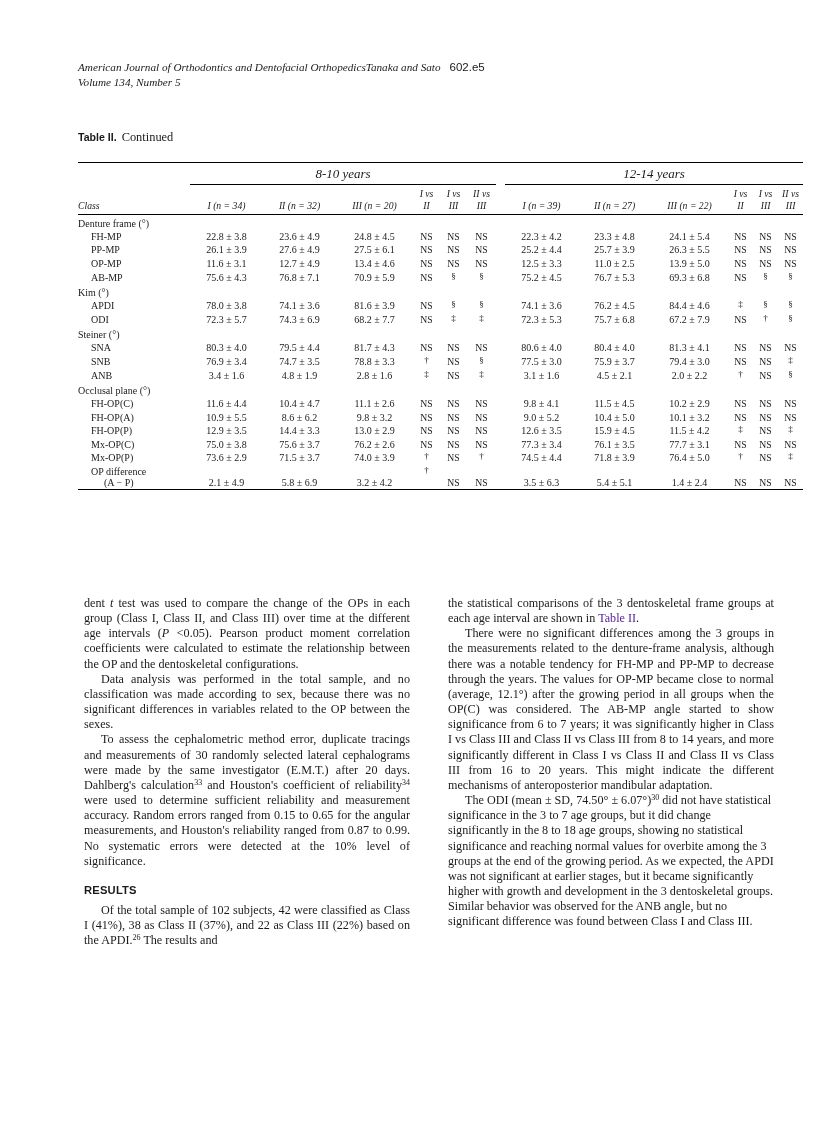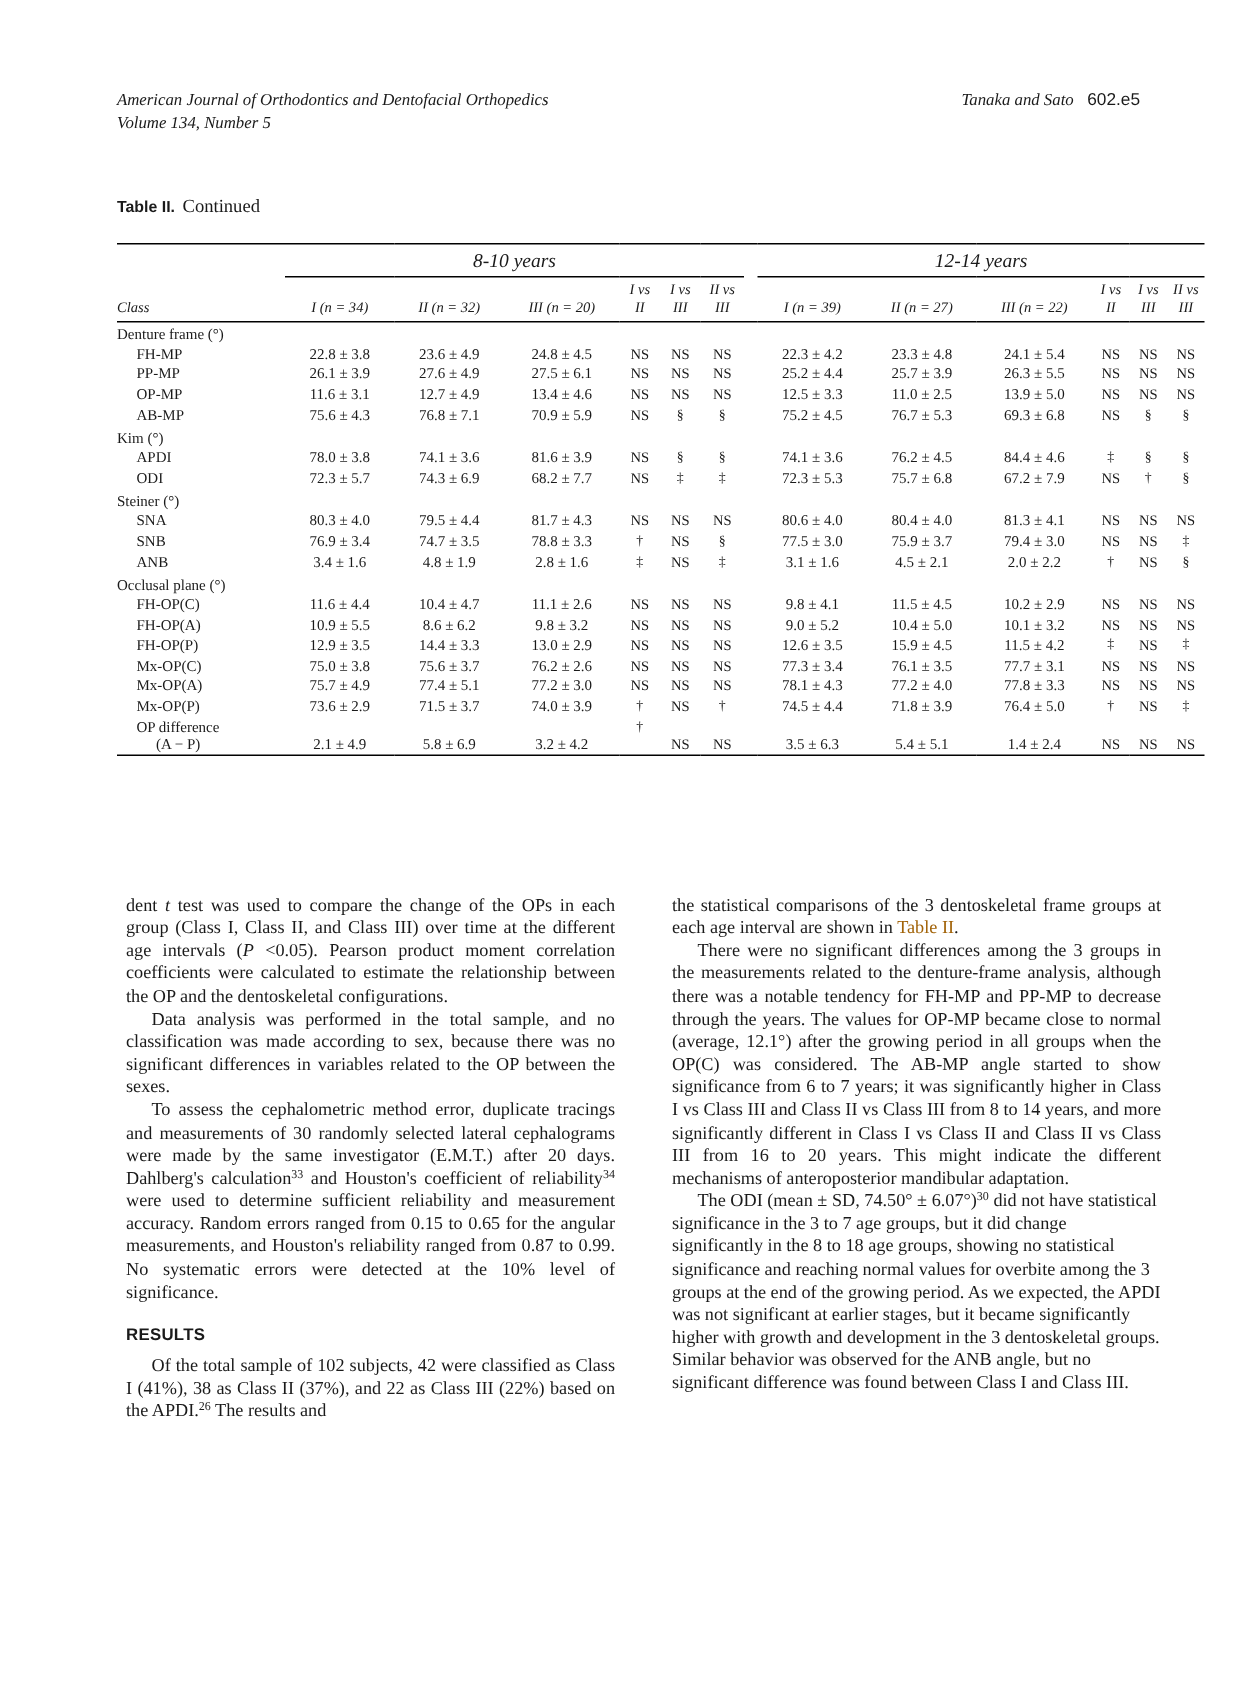--- a/index.html
+++ b/index.html
@@ -22,21 +22,21 @@
     height: 1122px;
   }
 
   
   .runhead {
     position: absolute;
     left: 78px;
     top: 60px;
     width: 682px;
     display: flex;
-    justify-content: space-between;
+    justify-content: flex-start;
     align-items: flex-start;
   }
   .runhead-left {
     font-style: italic;
     font-size: 11.2px;
     line-height: 15px;
   }
   .runhead-right {
     font-size: 11.2px;
     line-height: 15px;
@@ -179,21 +179,21 @@
     margin: 0;
     text-indent: 17px;
   }
   .col p.noind { text-indent: 0; }
   .col p.last { text-align: left; }
   sup {
     font-size: 0.66em;
     line-height: 0;
     vertical-align: 0.46em;
   }
-  .xref { color: #a16207; }
+  .xref { color: #4c1d95; }
   h2.results {
     font-family: "Liberation Sans", sans-serif;
     font-size: 11.2px;
     font-weight: bold;
     margin: 14px 0 5px 0;
     letter-spacing: 0.2px;
   }
   i { font-style: italic; }
 </style>
 </head>
@@ -494,36 +494,20 @@
             <td class="sig">NS</td>
             <td class="gapcell"></td>
             <td class="num">77.3 ± 3.4</td>
             <td class="num">76.1 ± 3.5</td>
             <td class="num">77.7 ± 3.1</td>
             <td class="sig">NS</td>
             <td class="sig">NS</td>
             <td class="sig">NS</td>
           </tr>
           <tr class="datarow">
-            <td class="row-label">Mx-OP(A)</td>
-            <td class="num">75.7 ± 4.9</td>
-            <td class="num">77.4 ± 5.1</td>
-            <td class="num">77.2 ± 3.0</td>
-            <td class="sig">NS</td>
-            <td class="sig">NS</td>
-            <td class="sig">NS</td>
-            <td class="gapcell"></td>
-            <td class="num">78.1 ± 4.3</td>
-            <td class="num">77.2 ± 4.0</td>
-            <td class="num">77.8 ± 3.3</td>
-            <td class="sig">NS</td>
-            <td class="sig">NS</td>
-            <td class="sig">NS</td>
-          </tr>
-          <tr class="datarow">
             <td class="row-label">Mx-OP(P)</td>
             <td class="num">73.6 ± 2.9</td>
             <td class="num">71.5 ± 3.7</td>
             <td class="num">74.0 ± 3.9</td>
             <td class="sig sym">†</td>
             <td class="sig">NS</td>
             <td class="sig sym">†</td>
             <td class="gapcell"></td>
             <td class="num">74.5 ± 4.4</td>
             <td class="num">71.8 ± 3.9</td>

